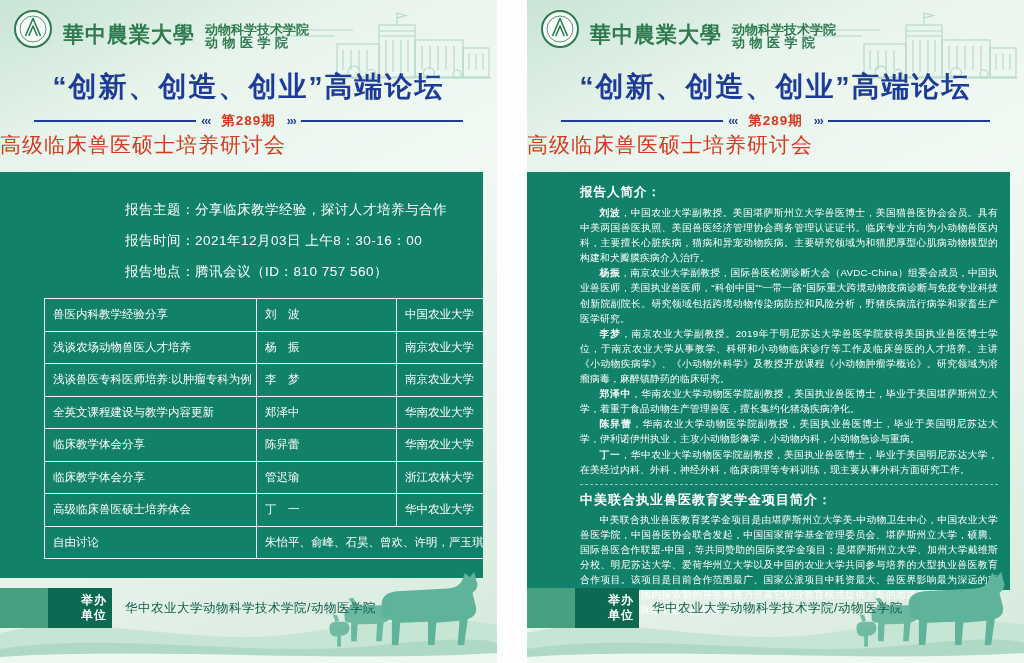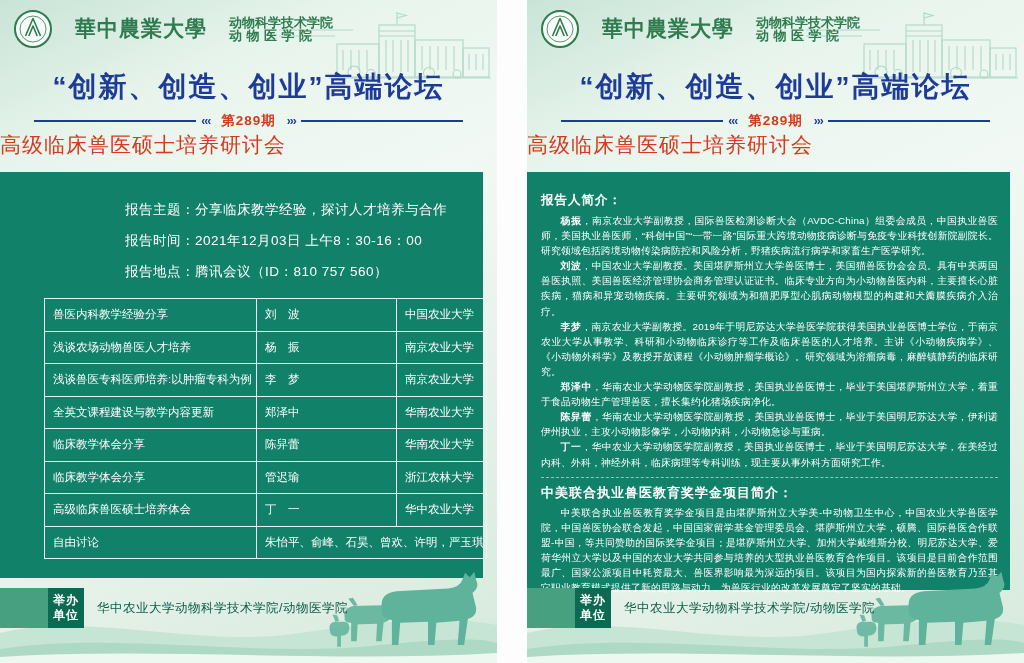--- a/index.html
+++ b/index.html
@@ -4,21 +4,21 @@
 <style>
   html,body{margin:0;padding:0;background:#ffffff;}
   body{width:1024px;height:663px;overflow:hidden;font-family:"Liberation Sans",sans-serif;}
   .canvas{position:relative;width:1024px;height:663px;background:#fdfdfd;}
   .poster{position:absolute;top:0;width:497px;height:663px;overflow:hidden;
     background:linear-gradient(155deg,#c9e4d6 0%,#e7f4ec 18%,#f2f9f4 42%,#e4f1e8 72%,#d6eadd 100%);}
   #poster-left{left:0;}
   #poster-right{left:527px;}
 
   
-  .logo-row{position:absolute;top:9px;left:13px;display:flex;align-items:center;gap:22px;z-index:3;}
+  .logo-row{position:absolute;top:9px;left:13px;display:flex;align-items:flex-end;gap:10px;z-index:3;}
   .seal{width:40px;height:40px;flex:0 0 auto;}
   .uni-name{font-family:"DejaVu Serif",serif;font-weight:bold;font-size:21px;color:#2e7b4f;letter-spacing:1px;white-space:nowrap;transform:scaleY(1.05);}
   .college{color:#2e7b4f;font-weight:bold;font-size:13px;line-height:13px;white-space:nowrap;}
   .college .l2{letter-spacing:4.5px;}
   .building{position:absolute;top:8px;right:6px;width:212px;height:76px;opacity:.9;z-index:1;}
   .forum-title{position:absolute;top:68px;left:0;width:100%;text-align:center;
     font-size:28px;font-weight:bold;color:#1d3b97;letter-spacing:2px;z-index:2;}
   .issue-row{position:absolute;top:112px;left:34px;right:34px;display:flex;align-items:center;z-index:2;}
   .issue-row .rule{flex:1;height:2px;background:#1d3b97;}
   .arrows{color:#1d3b97;font-size:12px;font-weight:bold;letter-spacing:-1px;margin:0 5px;}
@@ -30,33 +30,33 @@
   .panel{position:absolute;left:0;top:172px;width:483px;background:#12816a;color:#fff;z-index:2;}
   #poster-left .panel{height:406px;}
   #poster-right .panel{height:418px;}
 
   .info{padding:22px 0 0 106px;font-size:13.5px;line-height:31px;letter-spacing:.5px;margin-left:19px;}
 
   table.schedule{margin:11px 0 0 44px;border-collapse:collapse;width:442px;table-layout:fixed;}
   table.schedule td{border:1px solid #e9f5ef;height:31.5px;padding:0 0 0 8px;
     font-size:11.5px;color:#fff;vertical-align:middle;white-space:nowrap;overflow:hidden;}
 
-  .panel-inner{padding:18px 12px 6px 14px;}
+  .panel-inner{padding:10px 12px 6px 14px;margin-left:39px;}
   .bios-heading{font-size:12.5px;font-weight:bold;letter-spacing:1px;margin:2px 0 4px 0;}
   p.bio{margin:0;font-size:9.8px;line-height:15.1px;text-align:justify;text-indent:2em;letter-spacing:.2px;}
   p.bio b{letter-spacing:.5px;}
   .dashed-divider{border-top:1px dashed rgba(255,255,255,.55);margin:7px 0 6px 0;}
   .program-heading{font-size:13px;font-weight:bold;letter-spacing:1px;margin:0 0 3px 0;}
   p.program{margin:0;font-size:9.8px;line-height:15.1px;text-align:justify;text-indent:2em;letter-spacing:.2px;}
 
   
   .org-strip{position:absolute;top:588px;left:0;height:40px;display:flex;align-items:stretch;z-index:4;}
   .org-accent{width:48px;background:#47a181;}
   .org-box{width:36px;background:#0d6a52;color:#fff;font-size:12px;font-weight:bold;
-    display:flex;flex-direction:column;align-items:center;justify-content:center;line-height:15px;letter-spacing:1px;}
+    display:flex;flex-direction:column;align-items:center;justify-content:center;line-height:15px;letter-spacing:1px;padding-left:28px;}
   .org-name{align-self:center;margin-left:13px;font-size:12.5px;font-weight:normal;color:#0b5b49;letter-spacing:.5px;white-space:nowrap;}
   .animals{position:absolute;right:14px;bottom:6px;width:160px;height:88px;z-index:3;}
   .waves{position:absolute;left:0;bottom:0;width:100%;height:58px;z-index:1;}
 </style>
 </head>
 <body>
 
 <div class="canvas">
 
   <section class="poster" id="poster-left">
@@ -246,22 +246,22 @@
       <span class="issue">第289期</span>
       <span class="arrows">›››</span>
       <span class="rule"></span>
     </div>
     <div class="seminar-title">高级临床兽医硕士培养研讨会</div>
 
     <div class="panel">
       <div class="panel-inner">
         <div class="bios-heading">报告人简介：</div>
         <div>
+            <p class="bio"><b>刘波</b>，中国农业大学副教授。美国堪萨斯州立大学兽医博士，美国猫兽医协会会员。具有中美两国兽医执照、美国兽医经济管理协会商务管理认证证书。临床专业方向为小动物兽医内科，主要擅长心脏疾病，猫病和异宠动物疾病。主要研究领域为和猫肥厚型心肌病动物模型的构建和犬瓣膜疾病介入治疗。</p>
             <p class="bio"><b>杨振</b>，南京农业大学副教授，国际兽医检测诊断大会（AVDC-China）组委会成员，中国执业兽医师，美国执业兽医师，“科创中国”“一带一路”国际重大跨境动物疫病诊断与免疫专业科技创新院副院长。研究领域包括跨境动物传染病防控和风险分析，野猪疾病流行病学和家畜生产医学研究。</p>
-            <p class="bio"><b>刘波</b>，中国农业大学副教授。美国堪萨斯州立大学兽医博士，美国猫兽医协会会员。具有中美两国兽医执照、美国兽医经济管理协会商务管理认证证书。临床专业方向为小动物兽医内科，主要擅长心脏疾病，猫病和异宠动物疾病。主要研究领域为和猫肥厚型心肌病动物模型的构建和犬瓣膜疾病介入治疗。</p>
             <p class="bio"><b>李梦</b>，南京农业大学副教授。2019年于明尼苏达大学兽医学院获得美国执业兽医博士学位，于南京农业大学从事教学、科研和小动物临床诊疗等工作及临床兽医的人才培养。主讲《小动物疾病学》、《小动物外科学》及教授开放课程《小动物肿瘤学概论》。研究领域为溶瘤病毒，麻醉镇静药的临床研究。</p>
             <p class="bio"><b>郑泽中</b>，华南农业大学动物医学院副教授，美国执业兽医博士，毕业于美国堪萨斯州立大学，着重于食品动物生产管理兽医，擅长集约化猪场疾病净化。</p>
             <p class="bio"><b>陈舁蕾</b>，华南农业大学动物医学院副教授，美国执业兽医博士，毕业于美国明尼苏达大学，伊利诺伊州执业，主攻小动物影像学，小动物内科，小动物急诊与重病。</p>
             <p class="bio"><b>丁一</b>，华中农业大学动物医学院副教授，美国执业兽医博士，毕业于美国明尼苏达大学，在美经过内科、外科，神经外科，临床病理等专科训练，现主要从事外科方面研究工作。</p>
           </div>
         <div class="dashed-divider"></div>
         <div class="program-heading">中美联合执业兽医教育奖学金项目简介：</div>
         <p class="program">中美联合执业兽医教育奖学金项目是由堪萨斯州立大学美-中动物卫生中心，中国农业大学兽医学院，中国兽医协会联合发起，中国国家留学基金管理委员会、堪萨斯州立大学，硕腾、国际兽医合作联盟-中国，等共同赞助的国际奖学金项目；是堪萨斯州立大学、加州大学戴维斯分校、明尼苏达大学、爱荷华州立大学以及中国的农业大学共同参与培养的大型执业兽医教育合作项目。该项目是目前合作范围最广、国家公派项目中耗资最大、兽医界影响最为深远的项目。该项目为国内探索新的兽医教育乃至其它职业教育模式提供了新的思路与动力，为兽医行业的改革发展奠定了坚实的基础。</p>
       </div>
     </div>

